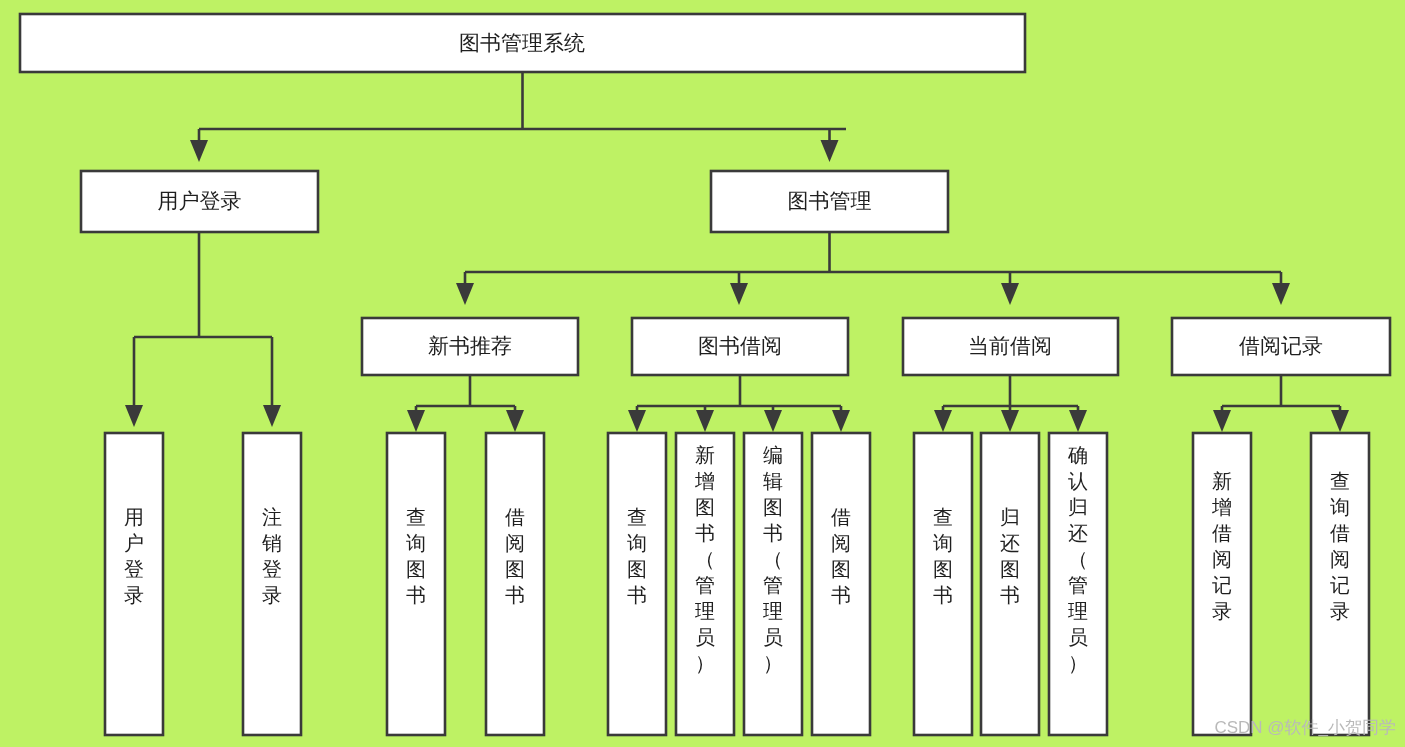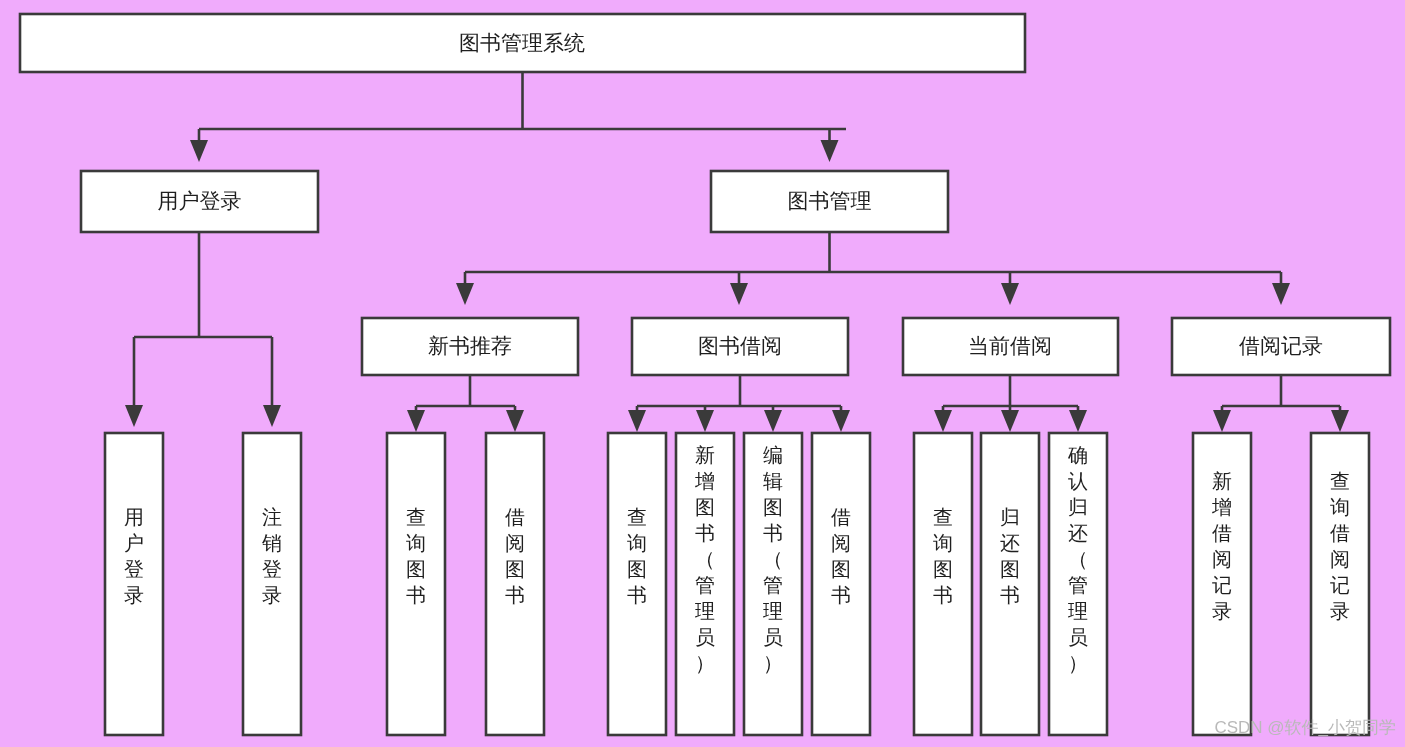--- a/index.html
+++ b/index.html
@@ -8,21 +8,21 @@
     padding: 0;
     background: #ffffff;
   }
   body {
     font-family: "Liberation Sans", "DejaVu Sans", sans-serif;
   }
   #diagram-root {
     position: relative;
     width: 1405px;
     height: 747px;
-    background: #f0abfc;
+    background: #bef264;
     overflow: hidden;
   }
   svg.diagram-svg {
     position: absolute;
     left: 0;
     top: 0;
     width: 1405px;
     height: 747px;
     display: block;
   }

